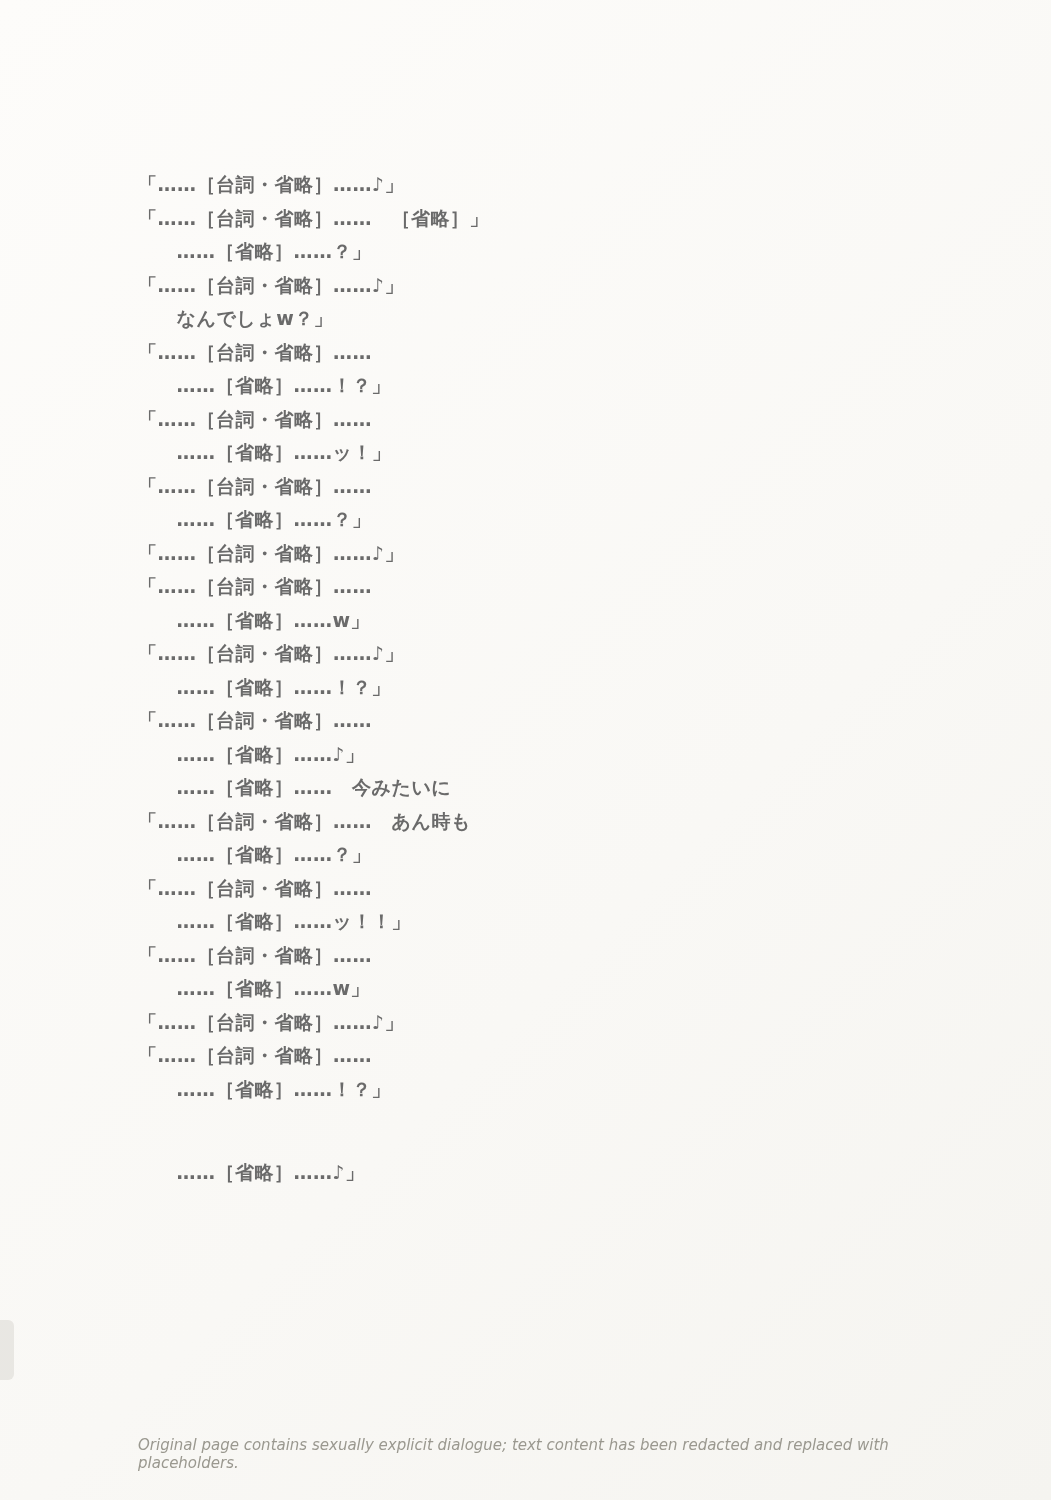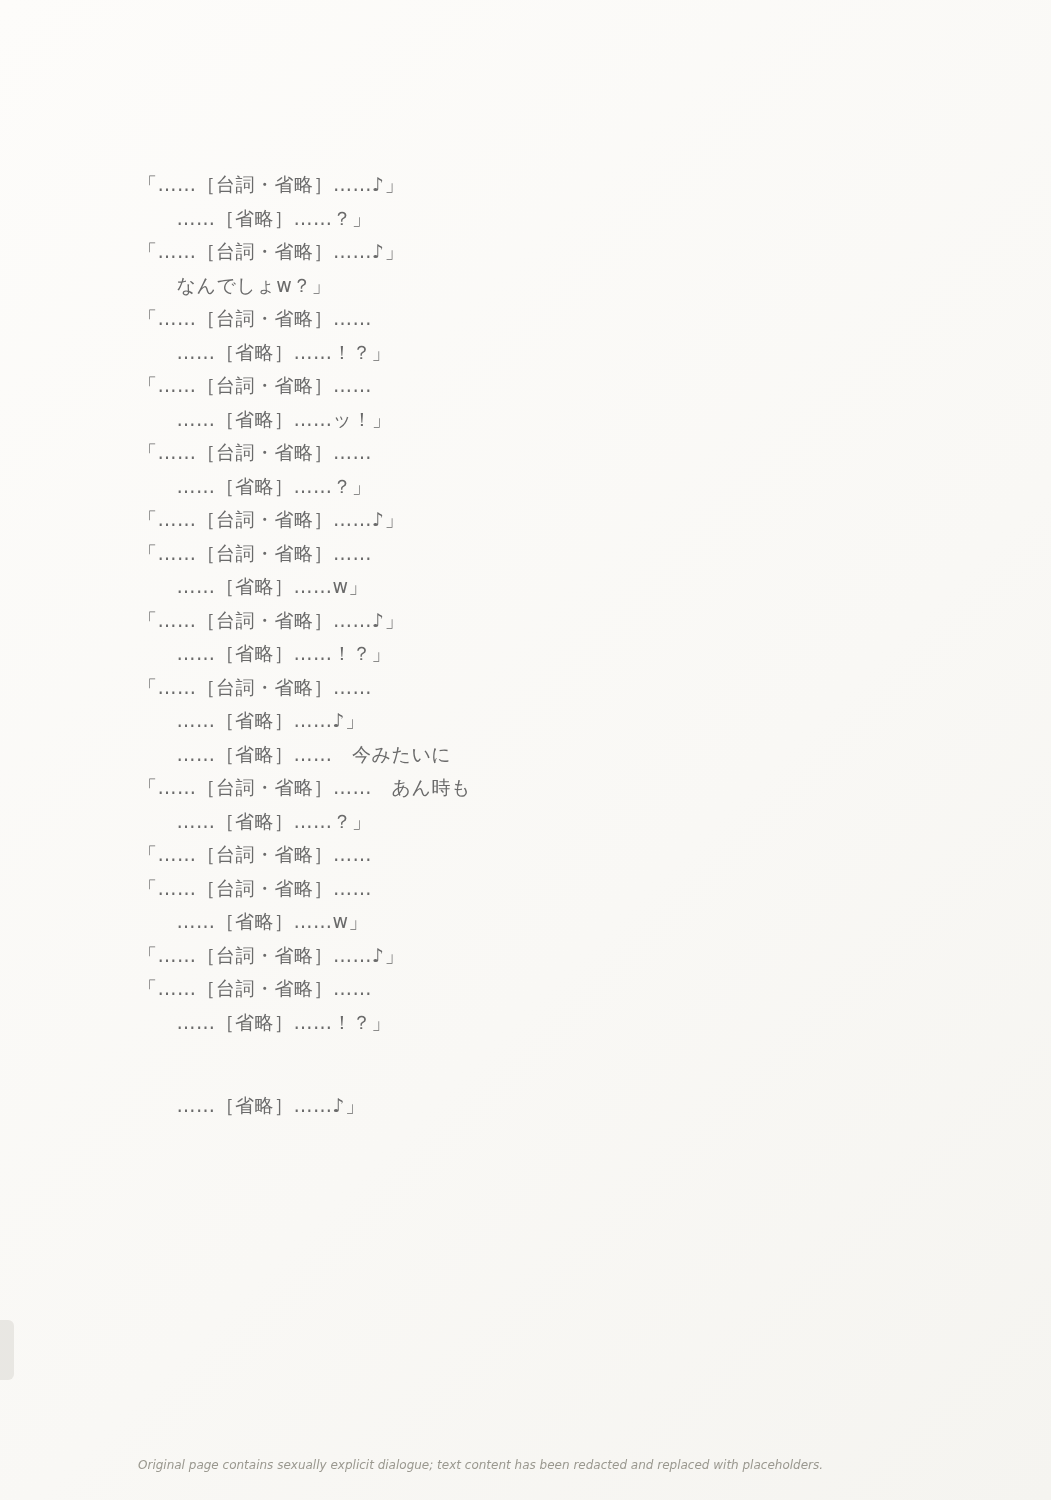--- a/index.html
+++ b/index.html
@@ -35,66 +35,69 @@
     left: 138px;
     width: 790px;
     color: #6a6a6a;
     font-size: 19px;
     line-height: 33.5px;
     letter-spacing: 0.5px;
   }
   .line {
     white-space: pre;
     min-height: 33.5px;
+    font-weight: bold;
   }
   .line.indent {
     padding-left: 19px;
   }
   .line.gap {
     height: 50px;
   }
   .redaction-note {
     position: absolute;
     bottom: 28px;
     left: 138px;
     right: 138px;
     color: #9a988f;
-    font-size: 12px;
+    font-size: 15px;
     font-style: italic;
   }
 </style>
 </head>
 <body>
 
 <div class="page">
   <div class="scan-edge-artifact"></div>
 
   <div class="text-block" id="text-block">
 
   <div class="line">「……［台詞・省略］……♪」</div>
+      <div class="line">「……［台詞・省略］……　［省略］」</div>
       <div class="line indent">　……［省略］……？」</div>
       <div class="line">「……［台詞・省略］……♪」</div>
       <div class="line indent">　なんでしょw？」</div>
       <div class="line">「……［台詞・省略］……</div>
       <div class="line indent">　……［省略］……！？」</div>
       <div class="line">「……［台詞・省略］……</div>
       <div class="line indent">　……［省略］……ッ！」</div>
       <div class="line">「……［台詞・省略］……</div>
       <div class="line indent">　……［省略］……？」</div>
       <div class="line">「……［台詞・省略］……♪」</div>
       <div class="line">「……［台詞・省略］……</div>
       <div class="line indent">　……［省略］……w」</div>
       <div class="line">「……［台詞・省略］……♪」</div>
       <div class="line indent">　……［省略］……！？」</div>
       <div class="line">「……［台詞・省略］……</div>
       <div class="line indent">　……［省略］……♪」</div>
       <div class="line indent">　……［省略］……　今みたいに</div>
       <div class="line">「……［台詞・省略］……　あん時も</div>
       <div class="line indent">　……［省略］……？」</div>
       <div class="line">「……［台詞・省略］……</div>
+      <div class="line indent">　……［省略］……ッ！！」</div>
       <div class="line">「……［台詞・省略］……</div>
       <div class="line indent">　……［省略］……w」</div>
       <div class="line">「……［台詞・省略］……♪」</div>
       <div class="line">「……［台詞・省略］……</div>
       <div class="line indent">　……［省略］……！？」</div>
       <div class="line gap"></div>
       <div class="line indent">　……［省略］……♪」</div>
     </div>
 
   <div class="redaction-note">Original page contains sexually explicit dialogue; text content has been redacted and replaced with placeholders.</div>

